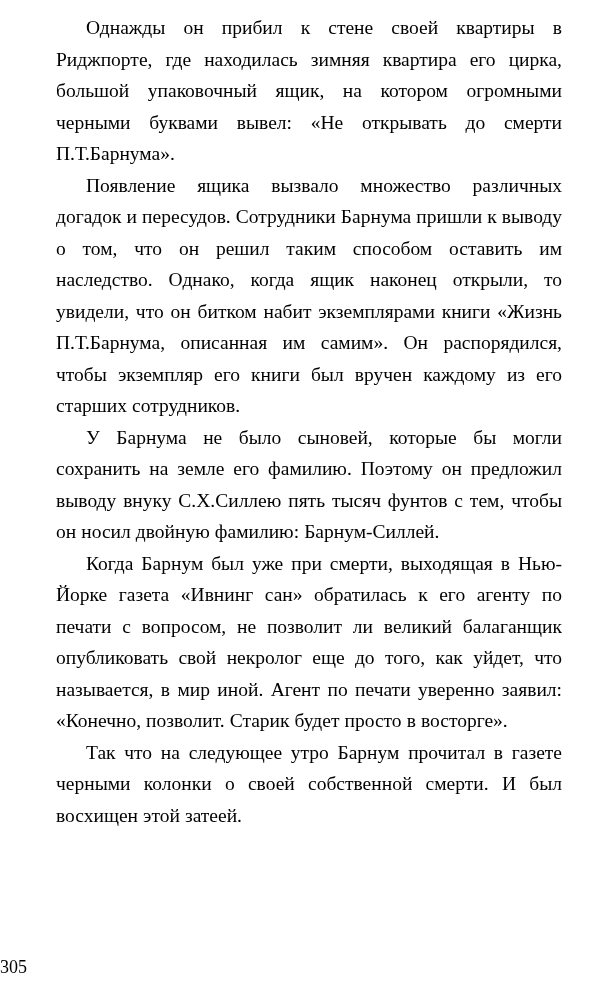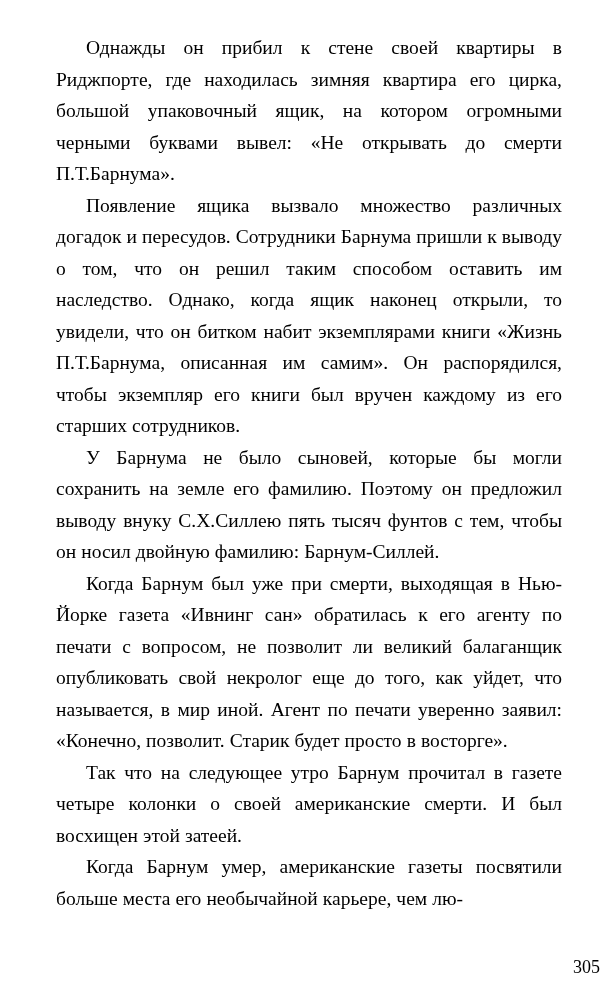--- a/index.html
+++ b/index.html
@@ -12,52 +12,51 @@
     height: 997px;
     font-family: "Liberation Serif", "DejaVu Serif", serif;
     color: #000000;
     position: relative;
     overflow: hidden;
   }
   .page {
     box-sizing: border-box;
     width: 600px;
     height: 997px;
-    padding: 32px 38px 0 56px;
+    padding: 12px 38px 0 56px;
     position: relative;
   }
   .body-text {
     font-size: 19.5px;
     line-height: 31.5px;
     text-align: justify;
     text-justify: inter-word;
     word-spacing: 0.2px;
     -webkit-hyphens: manual;
     hyphens: manual;
   }
   .body-text p {
     margin: 0;
     text-indent: 30px;
   }
   .page-number {
     position: absolute;
     left: 0;
     right: 0;
     bottom: 20px;
-    text-align: right;
+    text-align: left;
     font-size: 18px;
     line-height: 20px;
   }
 </style>
 </head>
 <body>
 
 <div class="page">
   <div class="body-text">
     <p>Однажды он прибил к стене своей квартиры в Риджпорте, где находилась зимняя квартира его цирка, большой упаковочный ящик, на котором огромными черными буквами вывел: «Не открывать до смерти П.Т.Барнума».</p>
     <p>Появление ящика вызвало множество различных догадок и пересудов. Сотрудники Барнума пришли к выводу о том, что он решил таким способом оставить им наследство. Однако, когда ящик наконец открыли, то увидели, что он битком набит экземплярами книги «Жизнь П.Т.Барнума, описанная им самим». Он распорядился, чтобы экземпляр его книги был вручен каждому из его старших сотрудников.</p>
     <p>У Барнума не было сыновей, которые бы могли сохранить на земле его фамилию. Поэтому он предложил выводу внуку С.Х.Силлею пять тысяч фунтов с тем, чтобы он носил двойную фамилию: Барнум-Силлей.</p>
     <p>Когда Барнум был уже при смерти, выходящая в Нью-Йорке газета «Ивнинг сан» обратилась к его агенту по печати с вопросом, не позволит ли великий балаганщик опубликовать свой некролог еще до того, как уйдет, что называется, в мир иной. Агент по печати уверенно заявил: «Конечно, позволит. Старик будет просто в восторге».</p>
-    <p>Так что на следующее утро Барнум прочитал в газете четыре колонки о своей американские смерти. И был восхищен этой затеей.</p>
-    <p>Когда Барнум умер, американские газеты посвятили больше места его необычайной карьере, чем лю-</p>
+    <p>Так что на следующее утро Барнум прочитал в газете черными колонки о своей собственной смерти. И был восхищен этой затеей.</p>
   </div>
   <div class="page-number">305</div>
 </div>
 
 </body></html>

